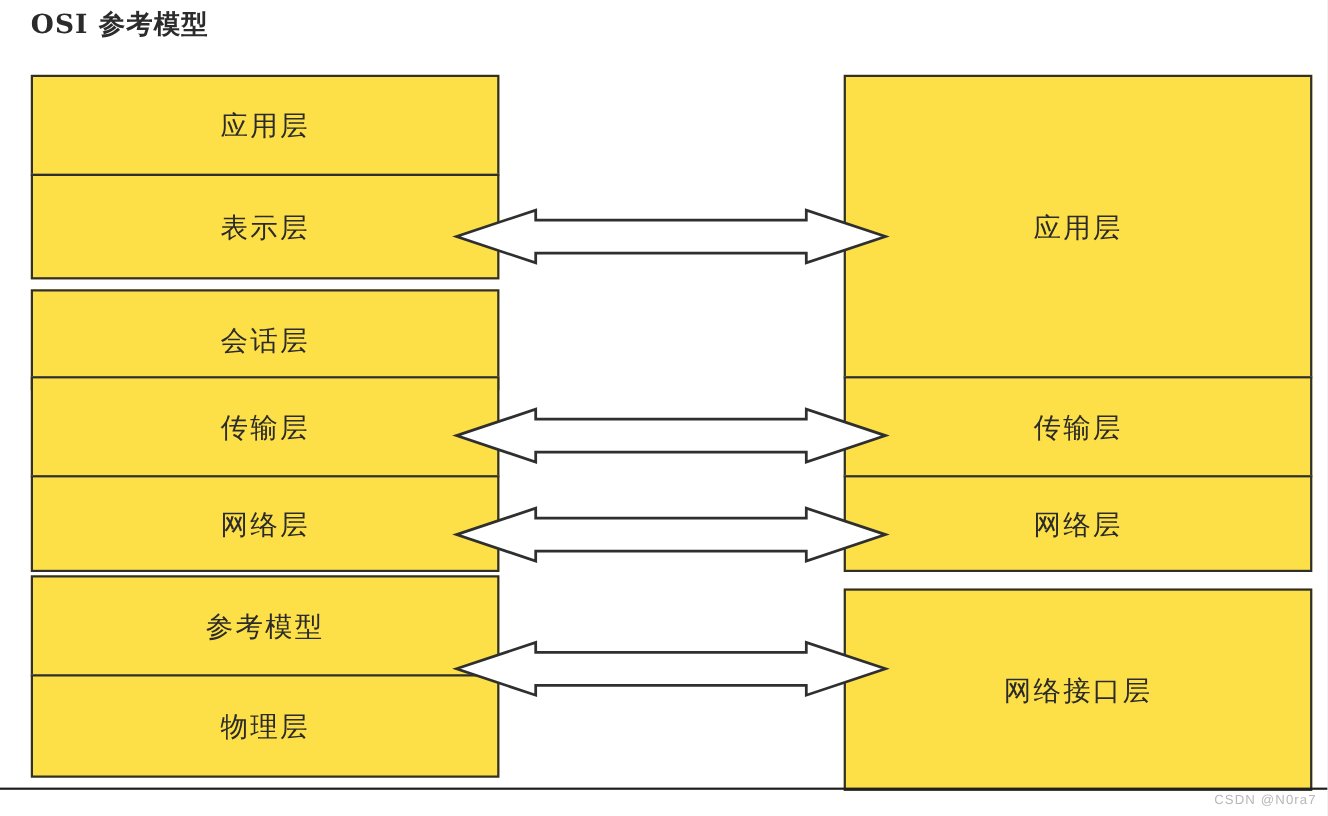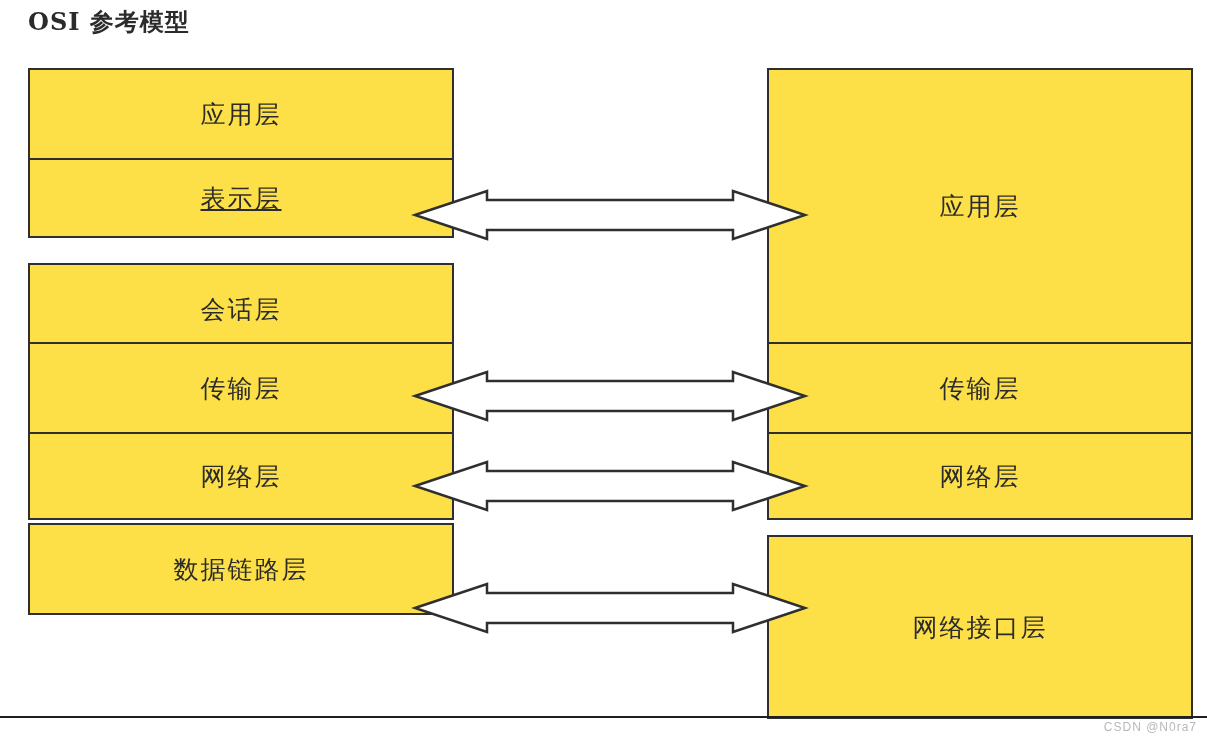--- a/index.html
+++ b/index.html
@@ -32,21 +32,21 @@
     border:2px solid var(--line);
     background:#fde047;
     display:flex;
     align-items:center;
     justify-content:center;
     font-size:25px;
     letter-spacing:2px;
   }
   
   .osi-app      {left:28px;width:426px;top:68px;height:92px;}
-  .osi-pres     {left:28px;width:426px;top:158px;height:80px;text-decoration:underline;}
+  .osi-pres     {left:28px;width:426px;top:158px;height:96px;}
   .osi-sess     {left:28px;width:426px;top:263px;height:92px;}
   .osi-trans    {left:28px;width:426px;top:342px;height:92px;}
   .osi-net      {left:28px;width:426px;top:432px;height:88px;}
   .osi-datalink {left:28px;width:426px;top:523px;height:92px;}
   .osi-phys     {left:28px;width:426px;top:613px;height:94px;}
   
   .tcp-app      {left:767px;width:426px;top:68px;height:276px;}
   .tcp-trans    {left:767px;width:426px;top:342px;height:92px;}
   .tcp-net      {left:767px;width:426px;top:432px;height:88px;}
   .tcp-netif    {left:767px;width:426px;top:535px;height:184px;}
@@ -80,21 +80,22 @@
 
 <div class="canvas">
 
   <div class="model-title title-osi">OSI 参考模型</div>
 
   <div class="cell osi-app">应用层</div>
   <div class="cell osi-pres">表示层</div>
   <div class="cell osi-sess">会话层</div>
   <div class="cell osi-trans">传输层</div>
   <div class="cell osi-net">网络层</div>
-  <div class="cell osi-datalink">数据链路层</div>
+  <div class="cell osi-datalink">参考模型</div>
+  <div class="cell osi-phys">物理层</div>
 
   <div class="cell tcp-app">应用层</div>
   <div class="cell tcp-trans">传输层</div>
   <div class="cell tcp-net">网络层</div>
   <div class="cell tcp-netif">网络接口层</div>
 
   <svg class="arrow-layer" viewBox="0 0 1207 742">
     <polygon points="415,215 487,191 487,200 733,200 733,191 805,215 733,239 733,230 487,230 487,239"></polygon>
     <polygon points="415,396 487,372 487,381 733,381 733,372 805,396 733,420 733,411 487,411 487,420"></polygon>
     <polygon points="415,486 487,462 487,471 733,471 733,462 805,486 733,510 733,501 487,501 487,510"></polygon>

